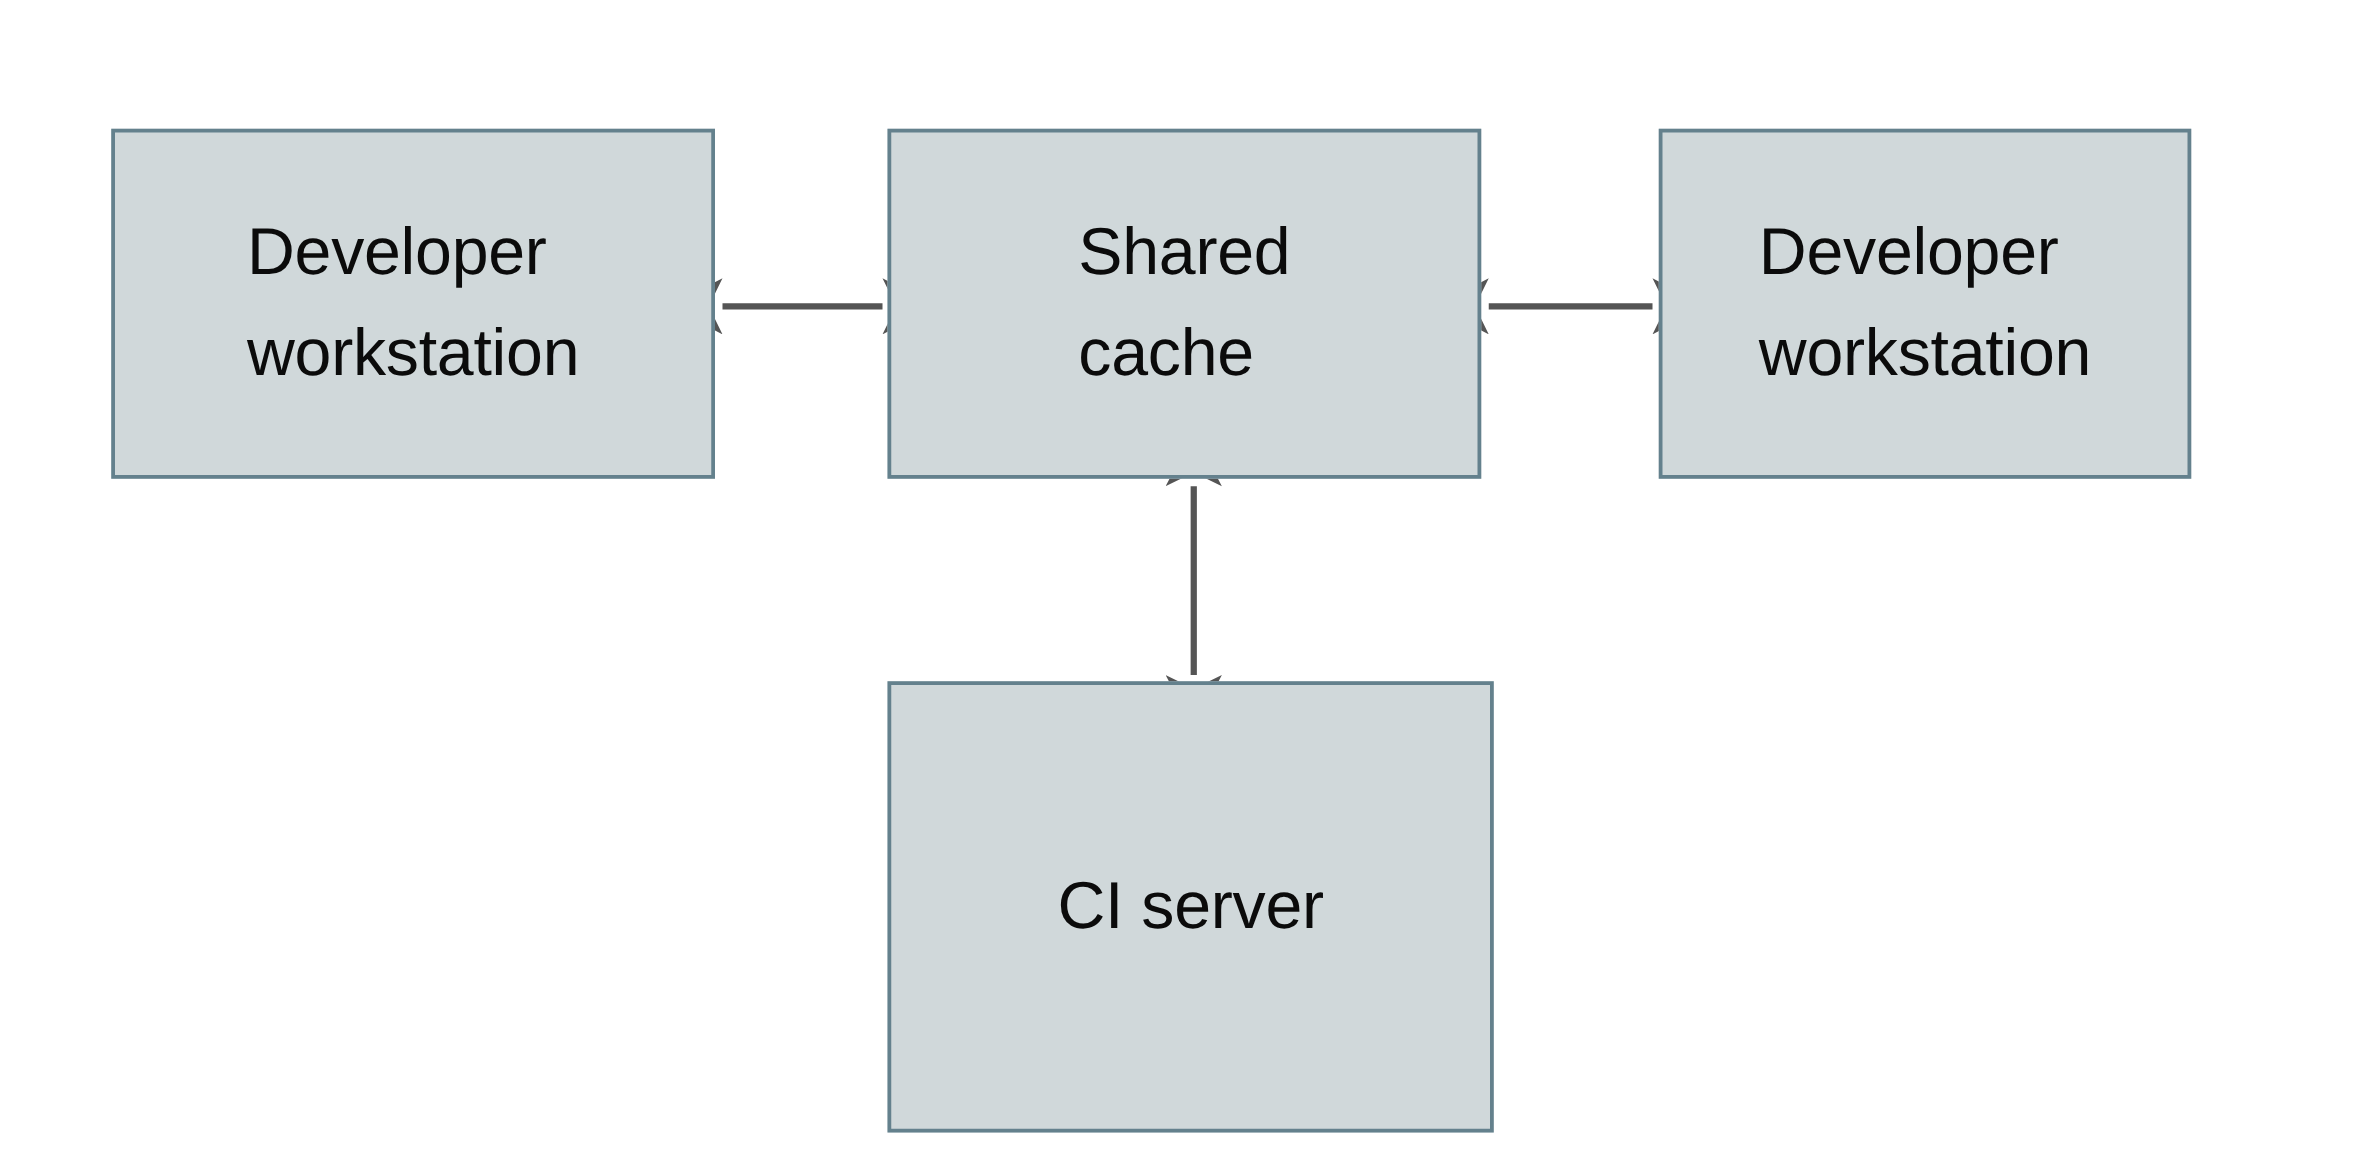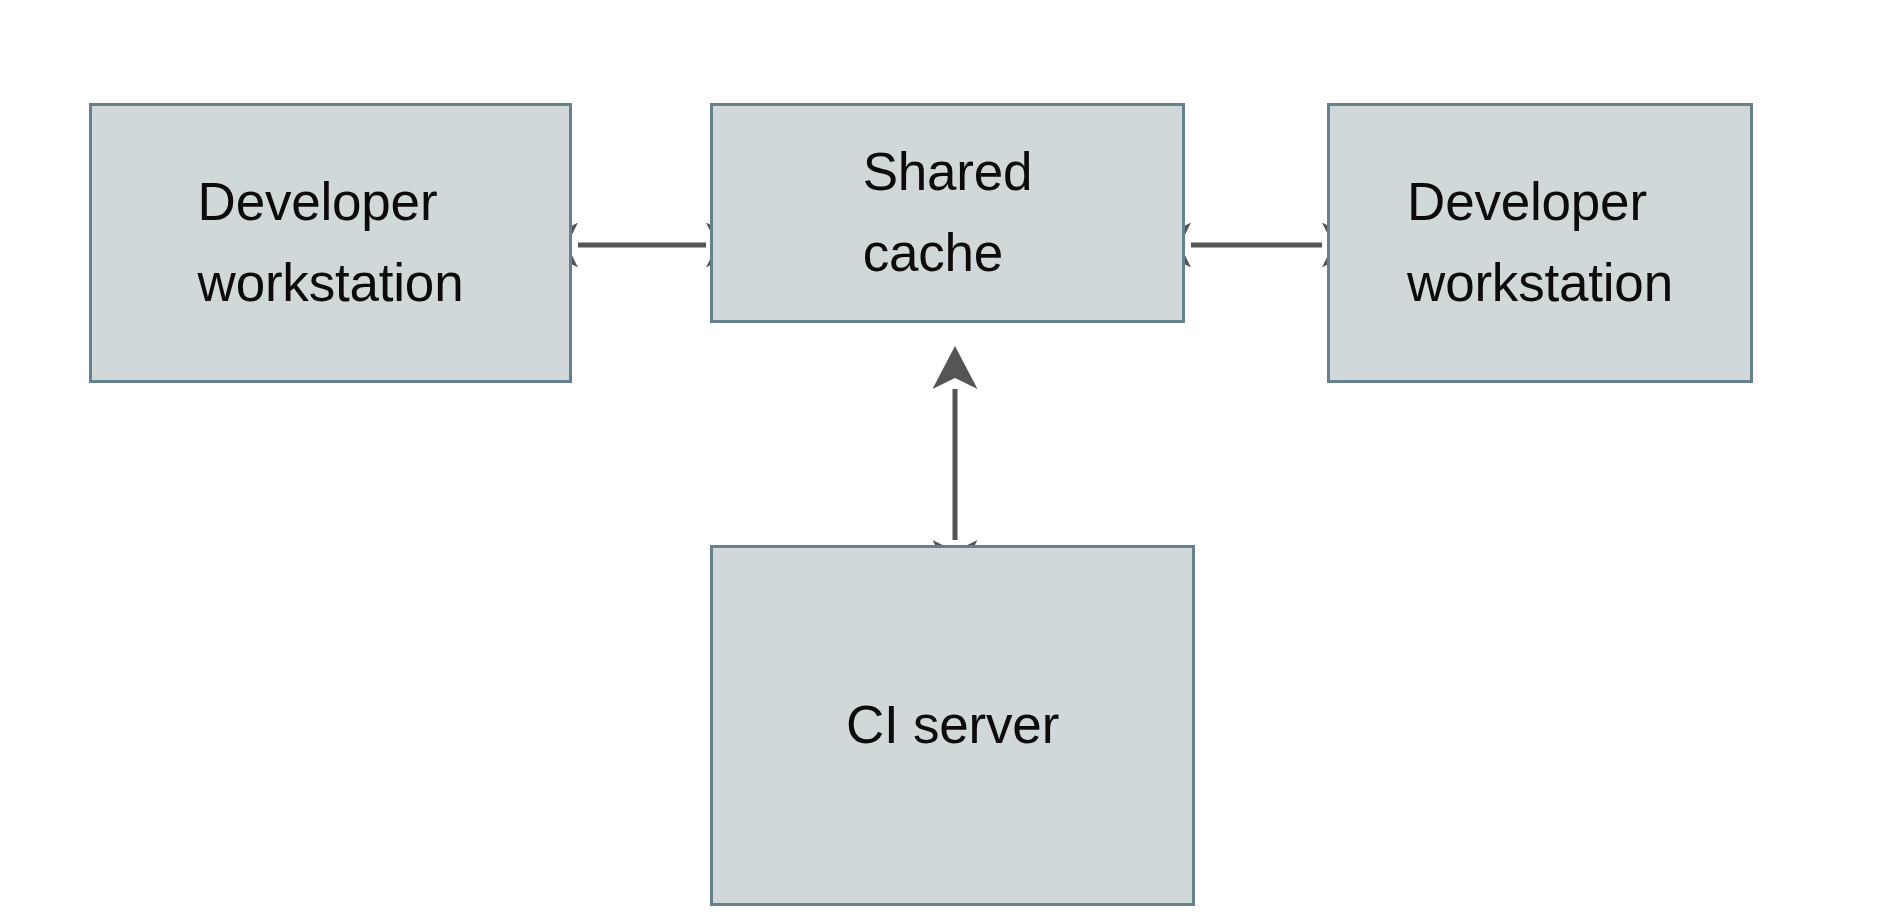--- a/index.html
+++ b/index.html
@@ -39,21 +39,21 @@
   }
   .edge-layer {
     position: absolute;
     left: 0;
     top: 0;
     width: 1900px;
     height: 922px;
     pointer-events: none;
   }
   #node-dev-left  { left: 89px;   top: 103px; width: 483px; height: 280px; }
-  #node-cache     { left: 710px;  top: 103px; width: 475px; height: 220px; }
+  #node-cache     { left: 710px;  top: 103px; width: 475px; height: 280px; }
   #node-dev-right { left: 1327px; top: 103px; width: 426px; height: 280px; }
   #node-ci        { left: 710px;  top: 545px; width: 485px; height: 361px; }
 </style>
 </head>
 <body>
 
 <div id="canvas">
 
   <svg class="edge-layer" viewBox="0 0 1900 922" width="1900" height="922" aria-hidden="true">
     <defs>

